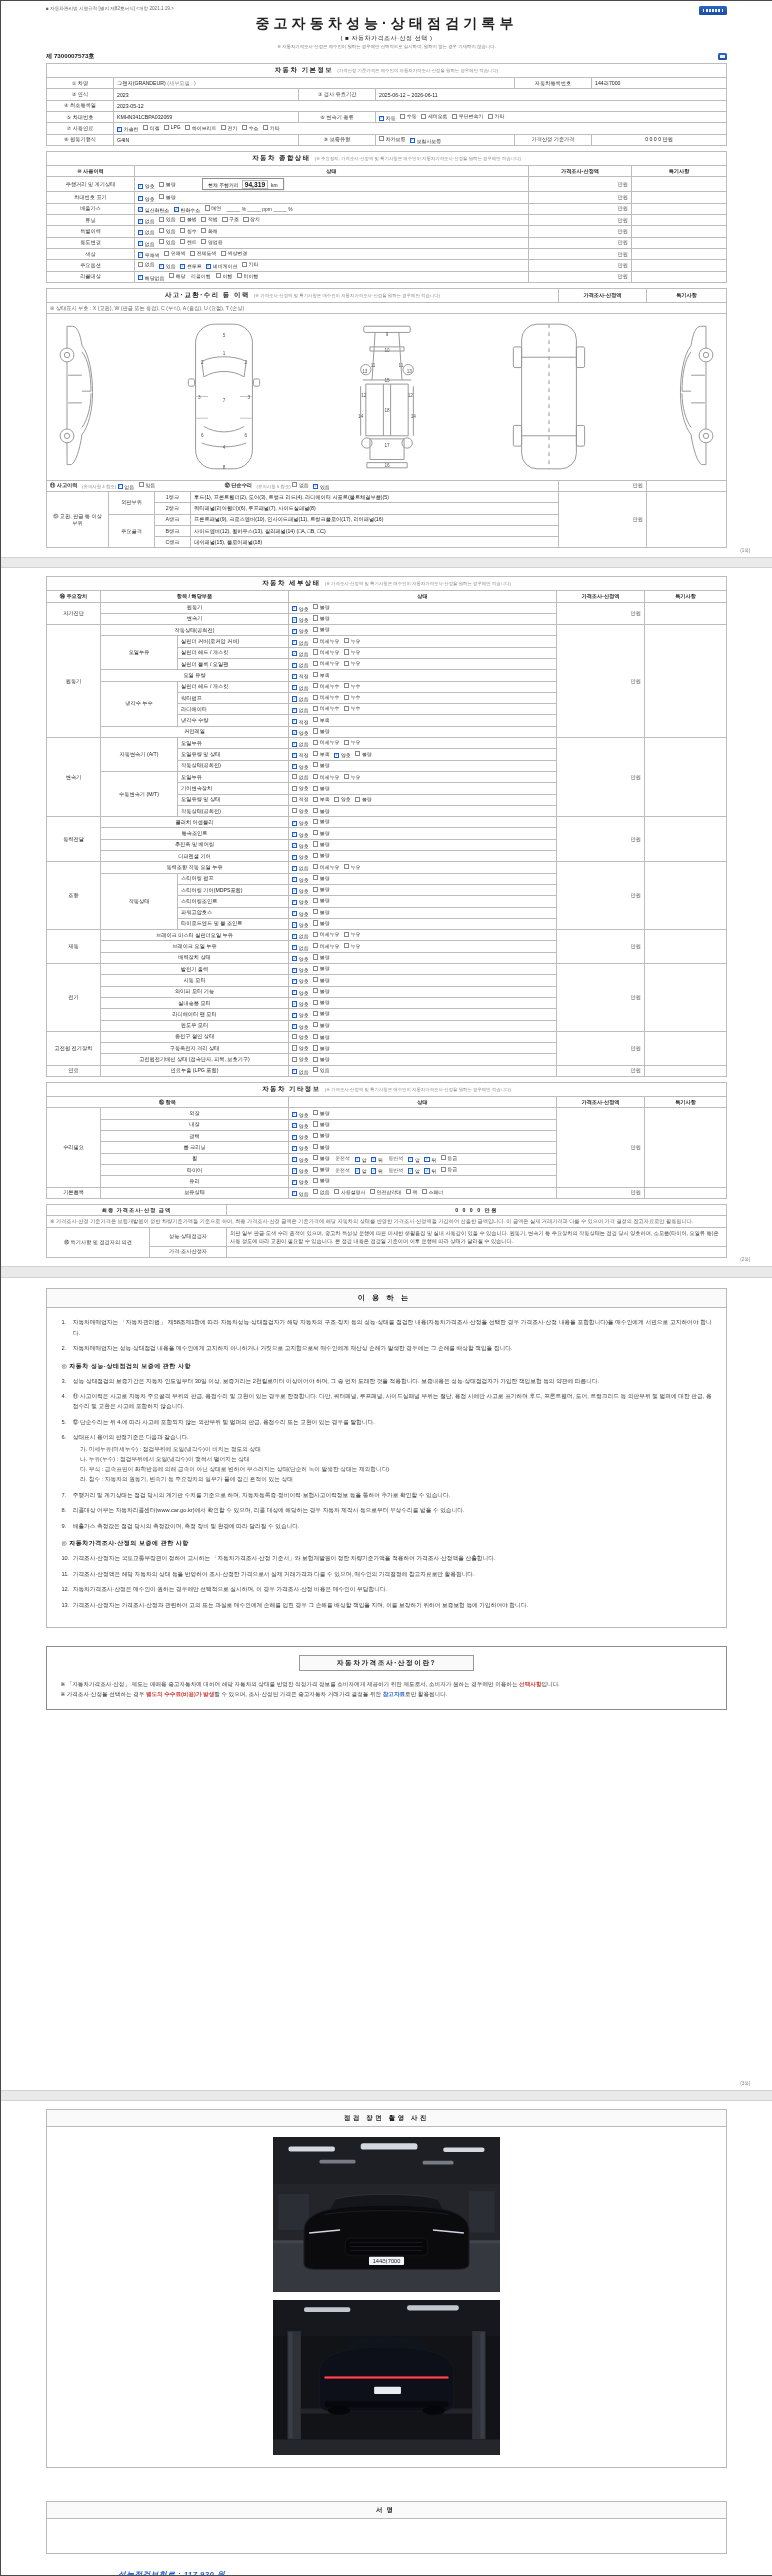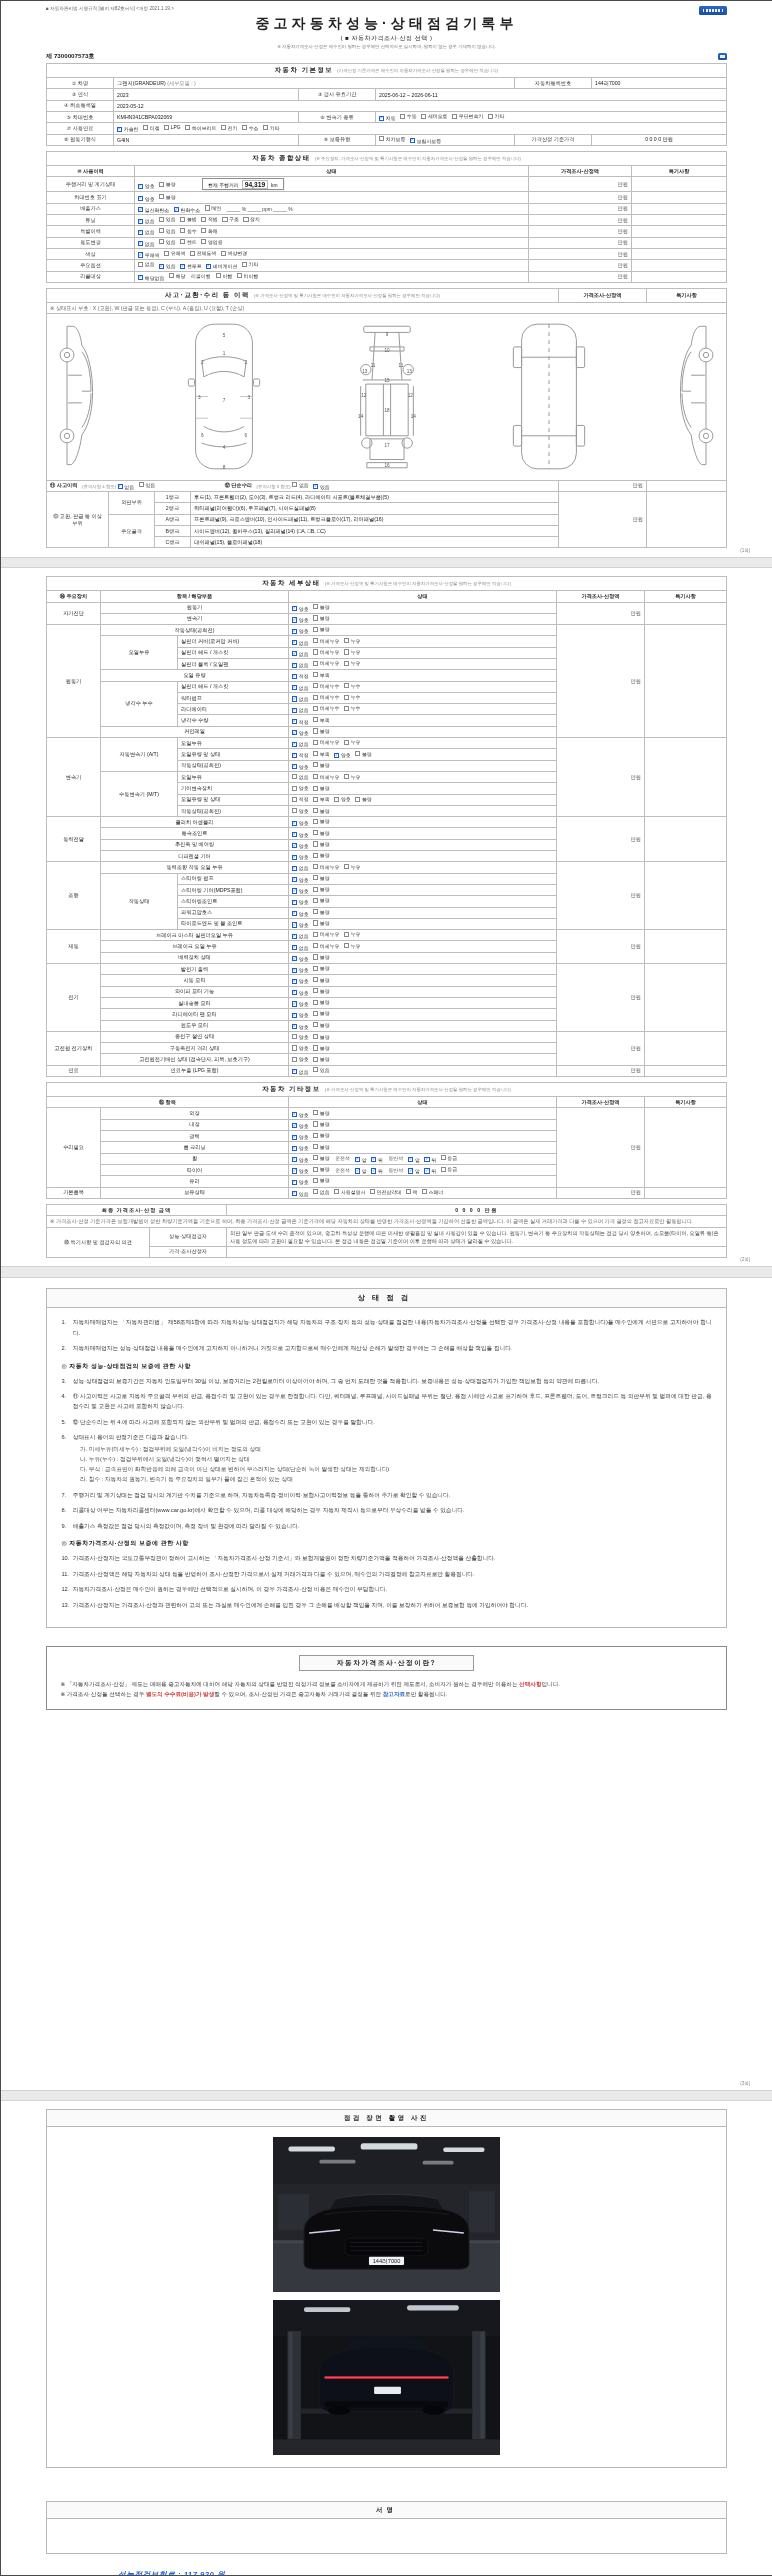--- a/index.html
+++ b/index.html
@@ -1251,21 +1251,21 @@
       </tbody>
     </table>
 
     <span class="pagemark">(2쪽)</span>
   </div>
 
   <div class="page-gap"></div>
 
   <div class="page p3">
     <div class="notice">
-      <div class="notice-head">상태점검</div>
+      <div class="notice-head">이용하는</div>
       <div class="notice-body" id="notice-list">
           <div class="ntc">
             <span class="no">1.</span>
             <span class="tx">자동차매매업자는 「자동차관리법」 제58조제1항에 따라 자동차성능·상태점검자가 해당 자동차의 구조·장치 등의 성능·상태를 점검한 내용(자동차가격조사·산정을 선택한 경우 가격조사·산정 내용을 포함합니다)을 매수인에게 서면으로 고지하여야 합니다.</span>
           </div>
           <div class="ntc">
             <span class="no">2.</span>
             <span class="tx">자동차매매업자는 성능·상태점검 내용을 매수인에게 고지하지 아니하거나 거짓으로 고지함으로써 매수인에게 재산상 손해가 발생한 경우에는 그 손해를 배상할 책임을 집니다.</span>
           </div>
           <div class="ntc-h">◎ 자동차 성능·상태점검의 보증에 관한 사항</div>

